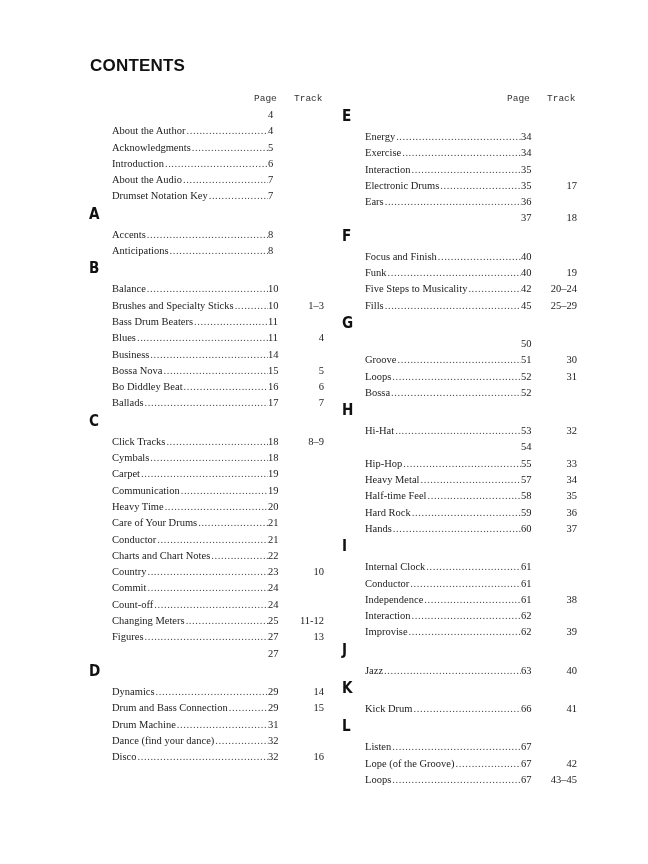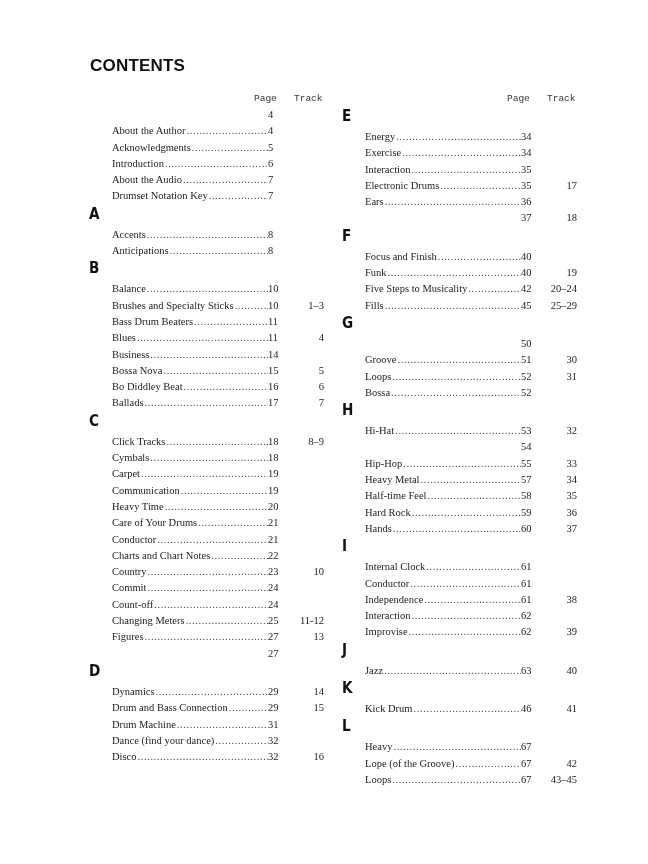--- a/index.html
+++ b/index.html
@@ -561,28 +561,28 @@
         <span class="page">63</span>
         <span class="track">40</span>
       </div>
       <div class="letter">K</div>
       <div style="height: 4px;"></div>
       <div class="entry">
         <span class="lead">
           <span class="name">Kick Drum</span>
           <span class="dots"></span>
         </span>
-        <span class="page">46</span>
+        <span class="page">66</span>
         <span class="track">41</span>
       </div>
       <div class="letter">L</div>
       <div style="height: 4px;"></div>
       <div class="entry">
         <span class="lead">
-          <span class="name">Heavy</span>
+          <span class="name">Listen</span>
           <span class="dots"></span>
         </span>
         <span class="page">67</span>
         <span class="track"></span>
       </div>
       <div class="entry">
         <span class="lead">
           <span class="name">Lope (of the Groove)</span>
           <span class="dots"></span>
         </span>

